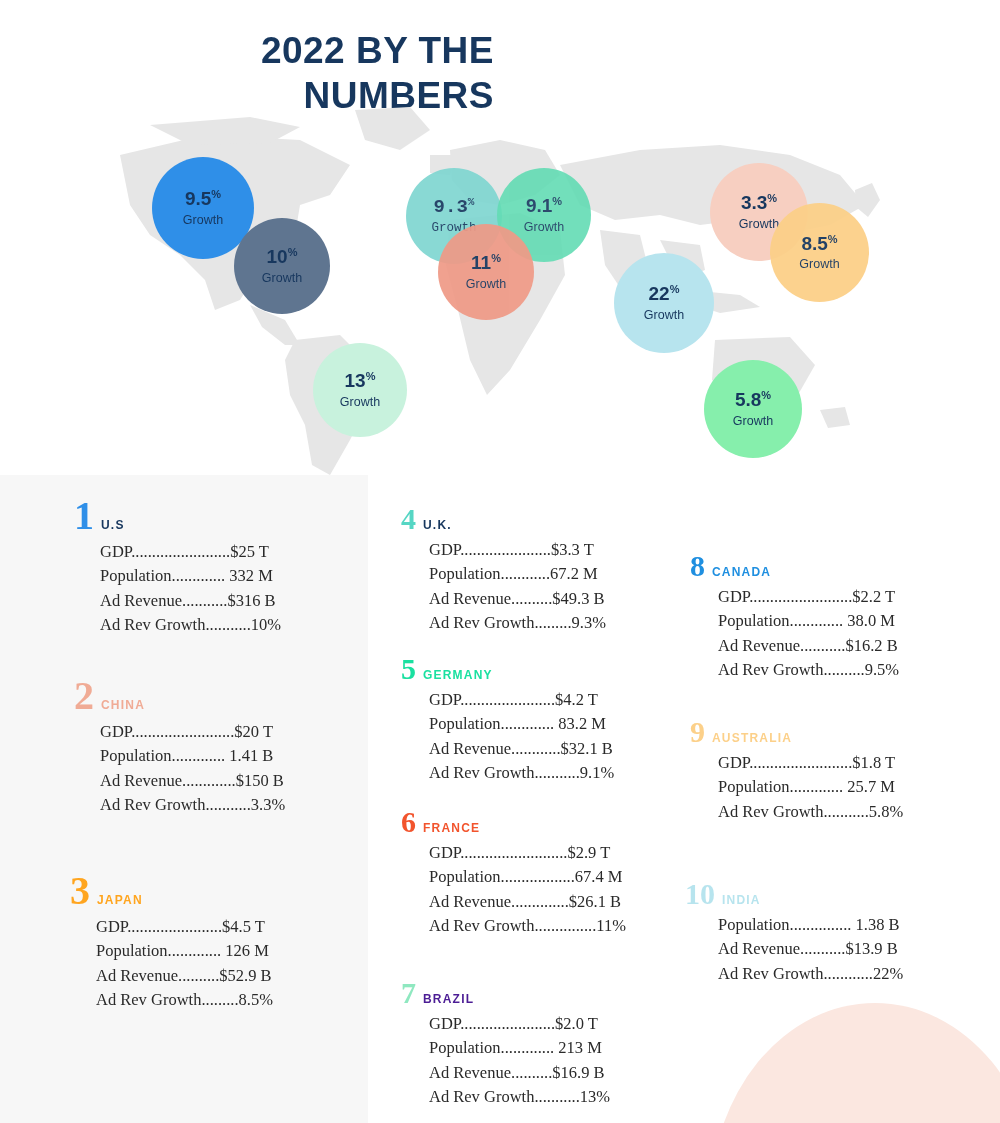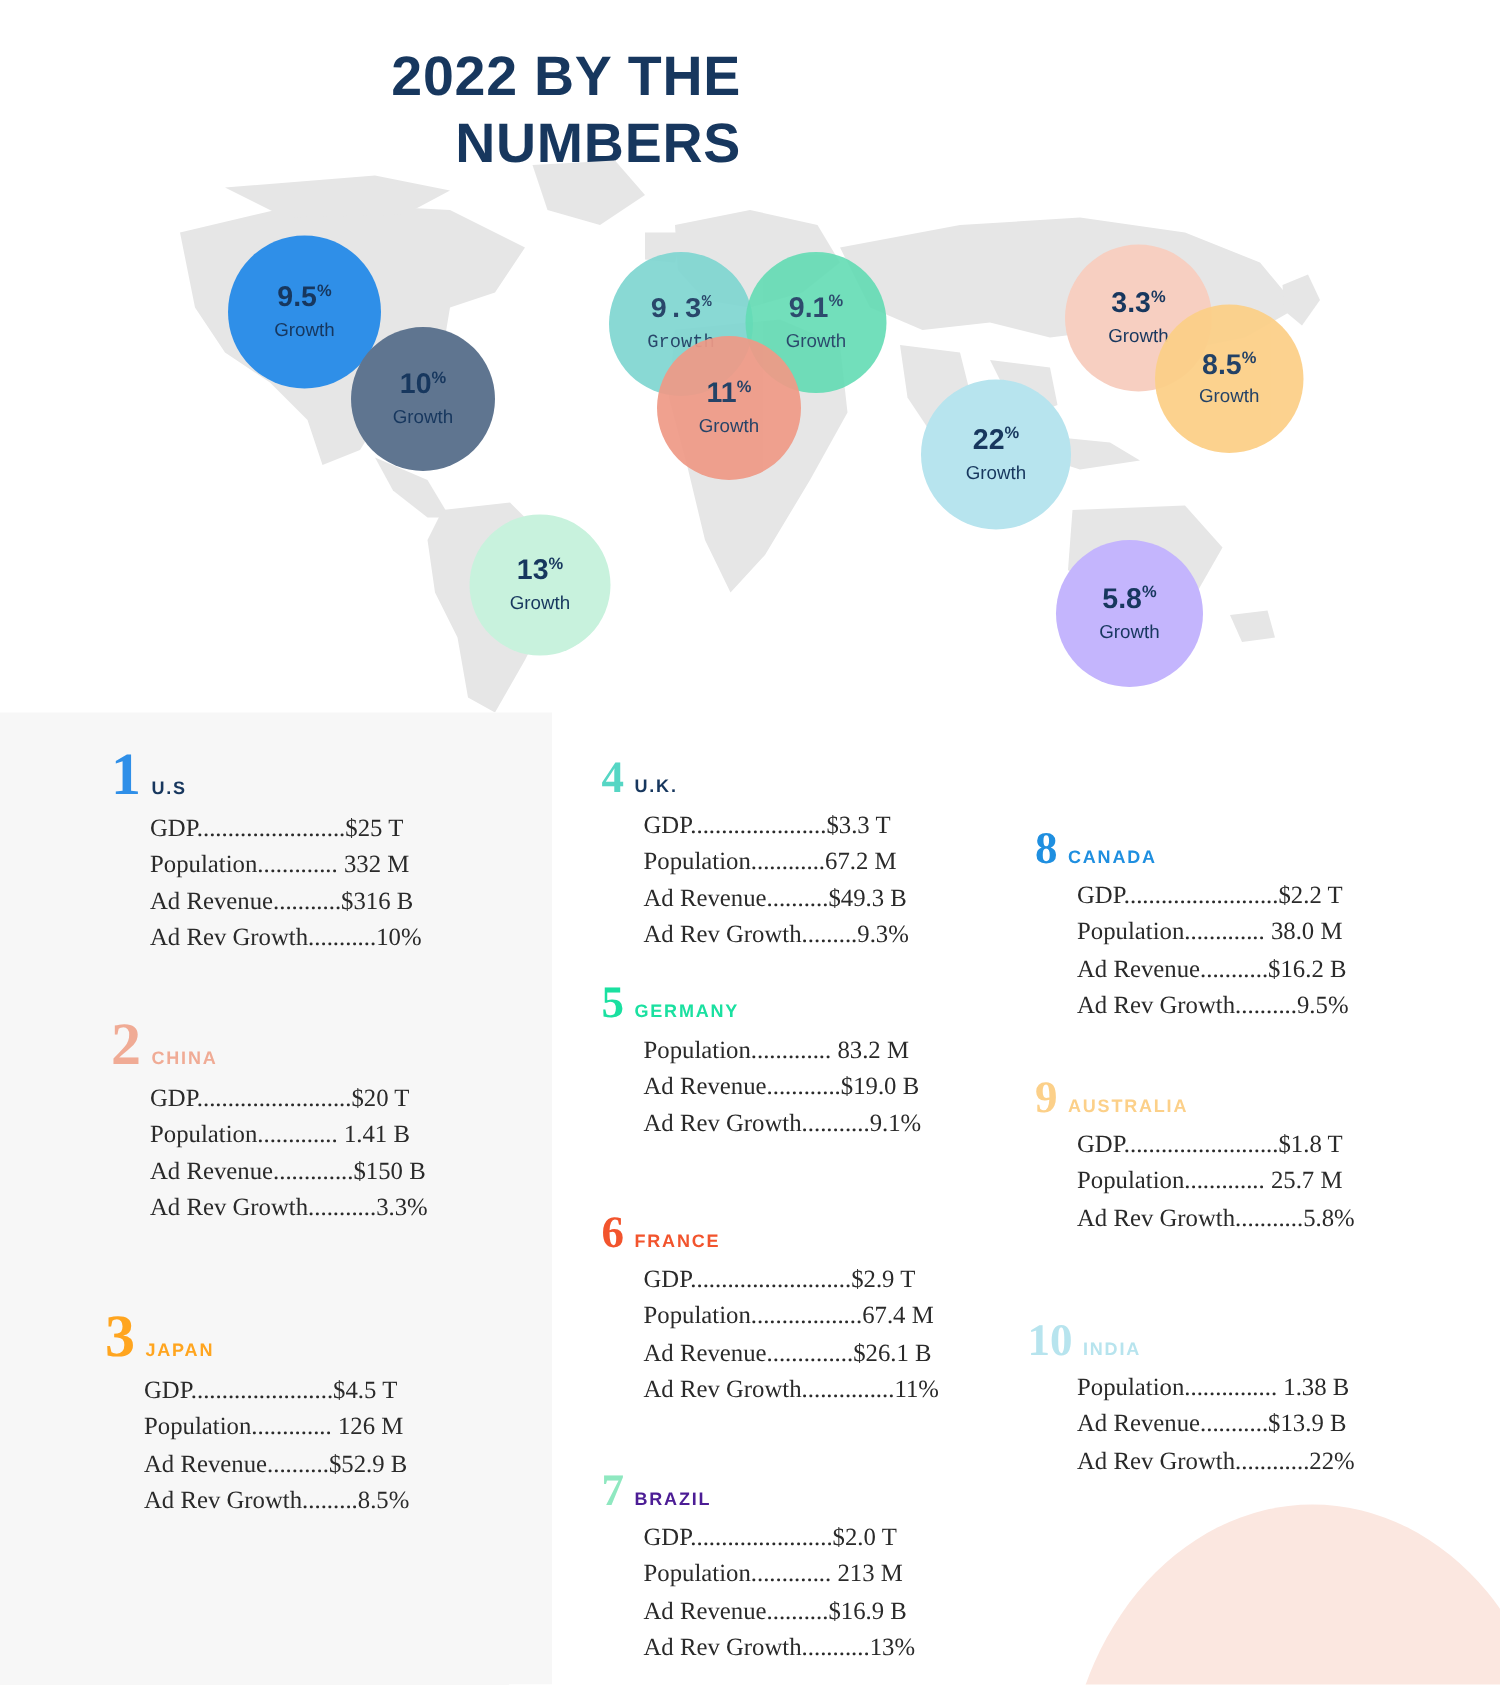--- a/index.html
+++ b/index.html
@@ -200,21 +200,21 @@
   <div class="bubble" style="left:710px; top:68px; width:98px; height:98px; background:#f7cfc1;">
     <div class="val">3.3<sup>%</sup></div>
     <div class="lbl">Growth</div>
   </div>
 
   <div class="bubble" style="left:770px; top:108px; width:99px; height:99px; background:#fcd089; opacity:0.95;">
     <div class="val">8.5<sup>%</sup></div>
     <div class="lbl">Growth</div>
   </div>
 
-  <div class="bubble" style="left:704px; top:265px; width:98px; height:98px; background:#c4b5fd;">
+  <div class="bubble" style="left:704px; top:265px; width:98px; height:98px; background:#86efac;">
     <div class="val">5.8<sup>%</sup></div>
     <div class="lbl">Growth</div>
   </div>
 </div>
 
 <div id="col-bg"></div>
 <div id="blob-bottom"></div>
 
 <div class="country" style="left:74px; top:498px;">
   <div class="country-head">
@@ -267,22 +267,23 @@
     <div>Ad Rev Growth.........9.3%</div>
   </div>
 </div>
 
 <div class="country" style="left:401px; top:655px;">
   <div class="country-head">
     <span class="rank" style="color:#1ae0a0; font-size:30px;">5</span>
     <span class="cname" style="color:#1ae0a0;">GERMANY</span>
   </div>
   <div class="stats" style="margin-left:28px;">
+    <div>GDP.......................$4.2 T</div>
     <div>Population............. 83.2 M</div>
-    <div>Ad Revenue............$19.0 B</div>
+    <div>Ad Revenue............$32.1 B</div>
     <div>Ad Rev Growth...........9.1%</div>
   </div>
 </div>
 
 <div class="country" style="left:401px; top:808px;">
   <div class="country-head">
     <span class="rank" style="color:#f2542d; font-size:30px;">6</span>
     <span class="cname" style="color:#f2542d;">FRANCE</span>
   </div>
   <div class="stats" style="margin-left:28px;">

